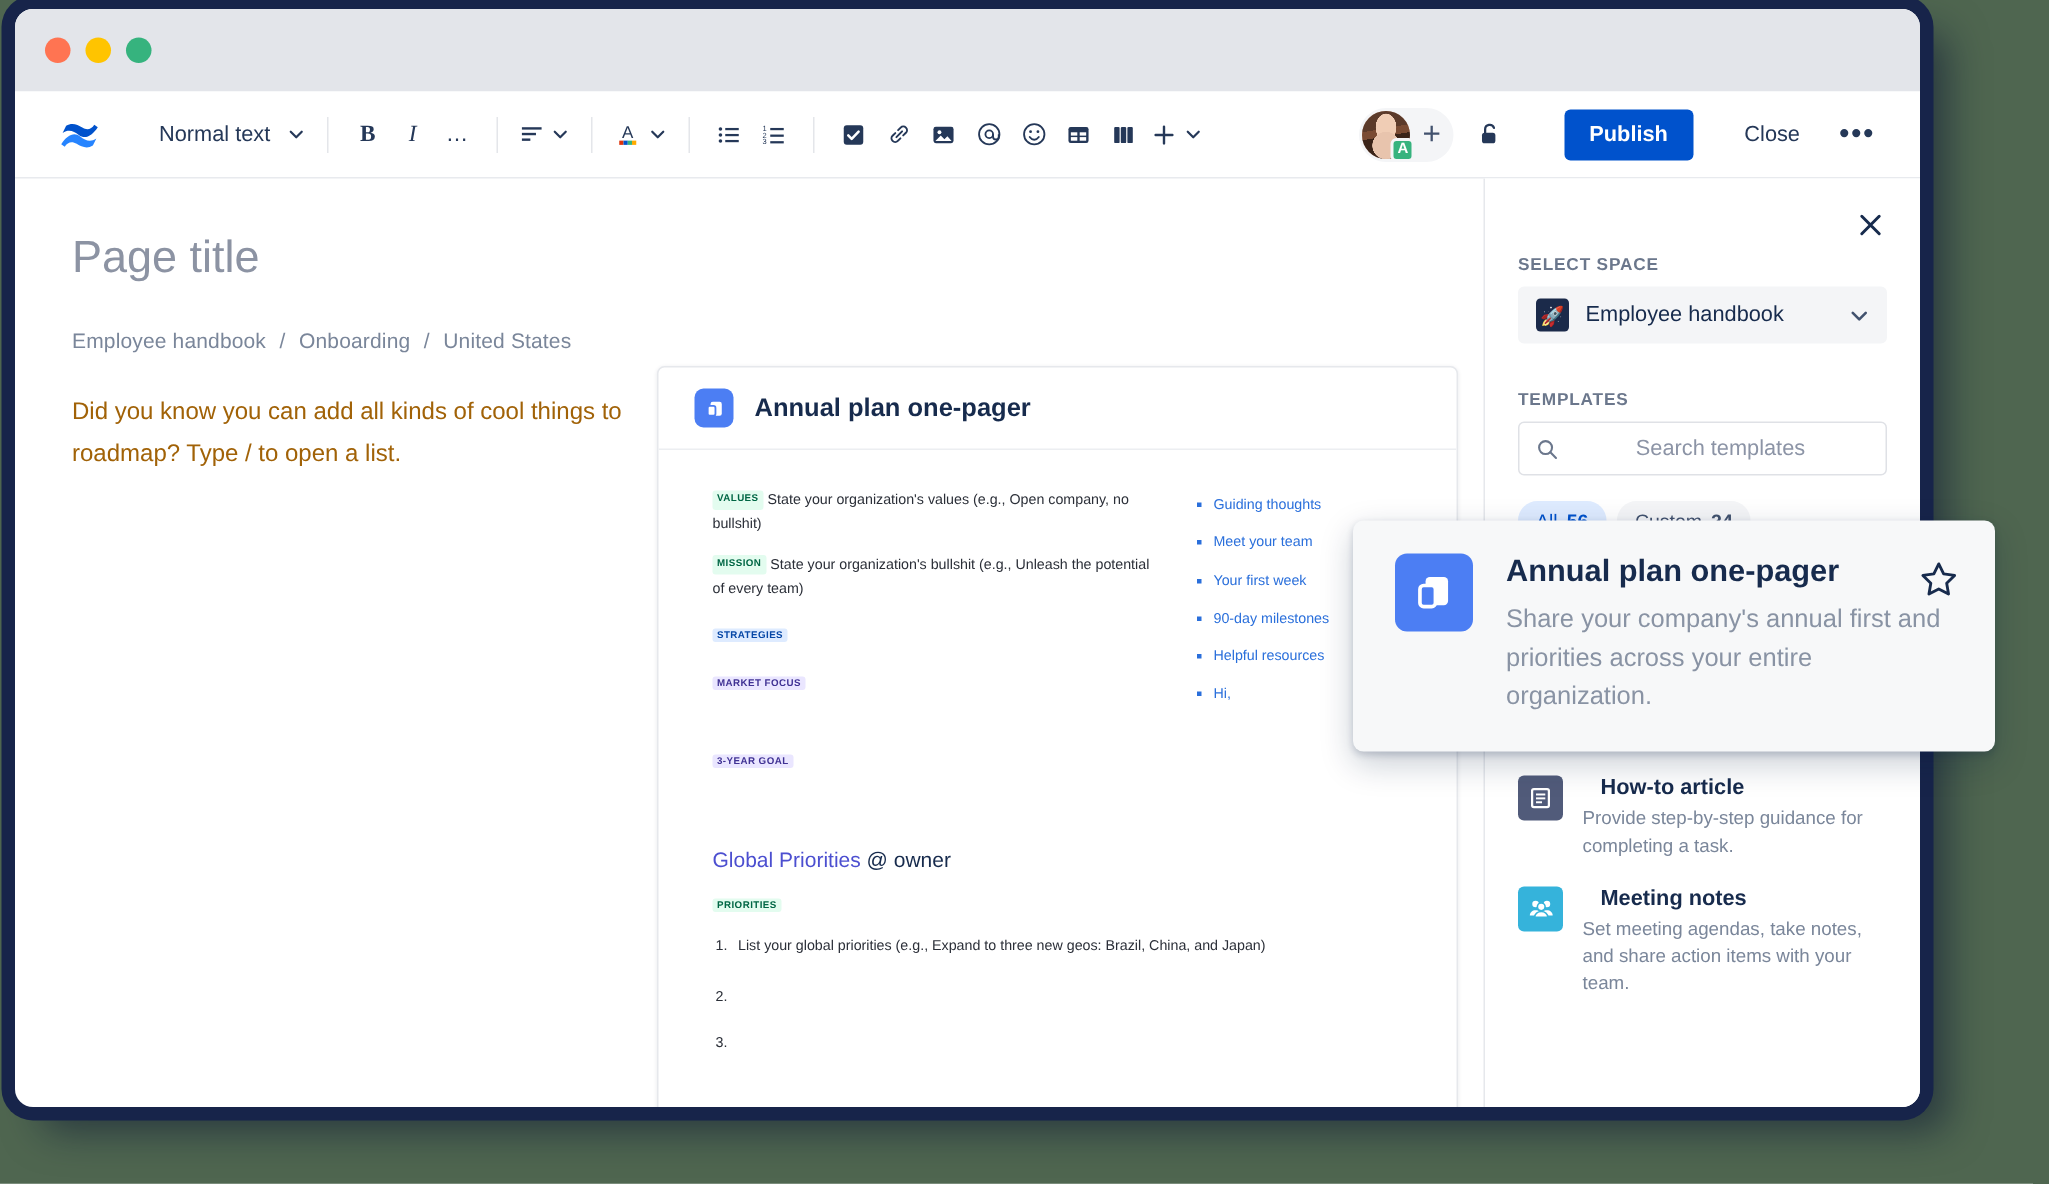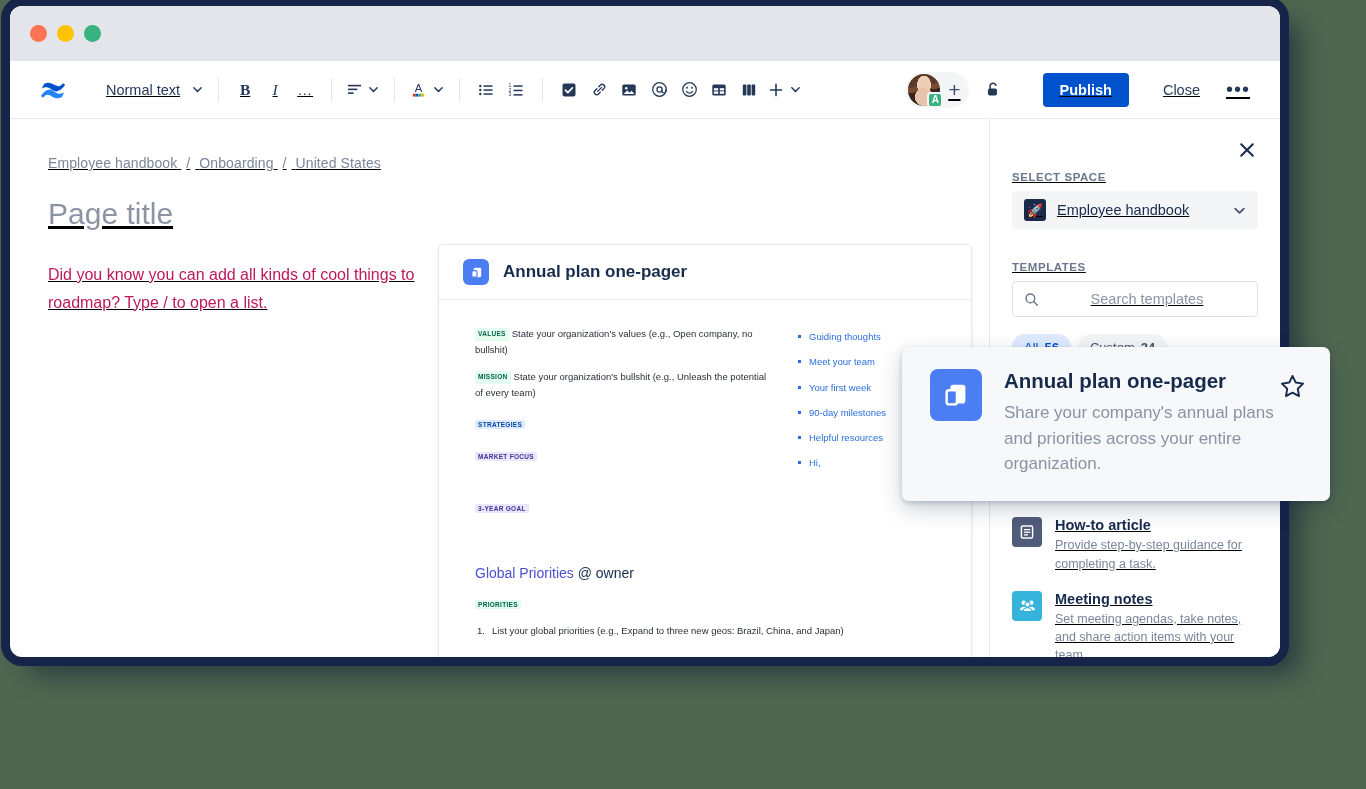--- a/index.html
+++ b/index.html
@@ -7,26 +7,25 @@
     width: 1366px; height: 789px;
     background: #4f6650;
     font-family: "Liberation Sans", sans-serif;
     overflow: hidden;
   }
 
   
   #app-window {
     position: absolute;
     left: 10px; top: 6px;
-    width: 1270px; height: 651px;
+    width: 1270px; height: 732px;
     background: #ffffff;
     border-radius: 12px;
     overflow: hidden;
     box-shadow: 0 0 0 9px #17244a, 18px 16px 26px rgba(10,20,50,0.55);
-    text-decoration: underline;
   }
 
   
   #titlebar {
     height: 55px;
     background: #e3e5ea;
     display: flex; align-items: center;
     padding-left: 20px;
     gap: 10px;
   }
@@ -113,21 +112,21 @@
   
   #editor-col {
     flex: 1;
     padding: 36px 0 0 38px;
     overflow: hidden;
     position: relative;
   }
   #breadcrumb { font-size: 14px; color: #7a869a; margin-bottom: 26px; letter-spacing: 0.1px;}
   #breadcrumb .sep { margin: 0 5px; }
   #page-title { font-size: 30px; color: #8c93a3; font-weight: 400; margin-bottom: 30px; }
-  #placeholder-text { font-size: 16px; color: #be185d; line-height: 1.72; max-width: 395px; }
+  #placeholder-text { font-size: 16px; color: #a16207; line-height: 1.72; max-width: 395px; }
 
   
   #preview-card {
     position: absolute;
     left: 428px; top: 125px;
     width: 534px; height: 645px;
     background: #ffffff;
     border: 1px solid #e6e8ec;
     border-radius: 5px;
     box-shadow: 0 1px 3px rgba(9,30,66,0.10);
@@ -250,21 +249,21 @@
   .chip .cnt { font-weight: bold; }
   .chip.active { background: #deebff; color: #0052cc; }
   .chip.active .cnt { color: #0052cc; }
 
   #tpl-list { margin-top: 14px; }
   .tpl-item { display: flex; gap: 13px; margin-bottom: 18px; cursor: pointer; }
   .tpl-ico {
     width: 30px; height: 30px; border-radius: 4px; flex: 0 0 30px;
     display: flex; align-items: center; justify-content: center;
   }
-  .tpl-name { font-size: 14.5px; font-weight: bold; color: #172b4d; margin-bottom: 3px; }
+  .tpl-name { font-size: 14.5px; font-weight: bold; color: #172b4d; margin-bottom: 3px; margin-left: 12px; }
   .tpl-desc { font-size: 12.5px; color: #7a869a; line-height: 1.45; }
 
   
   #tooltip-card {
     position: absolute;
     left: 902px; top: 347px;
     width: 428px; min-height: 144px;
     background: #f7f8f9;
     border-radius: 7px;
     box-shadow: 0 8px 22px rgba(9,30,66,0.22), 0 2px 5px rgba(9,30,66,0.18);
@@ -452,29 +451,29 @@
     </div>
 
     <button class="publish-btn">Publish</button>
     <button class="close-btn">Close</button>
     <div class="more-btn">•••</div>
   </div>
 
   <div id="body-area">
 
     <div id="editor-col">
+      <div id="page-title">Page title</div>
+
       <div id="breadcrumb">
         <span>Employee handbook</span>
         <span class="sep">/</span>
         <span>Onboarding</span>
         <span class="sep">/</span>
         <span>United States</span>
       </div>
-
-      <div id="page-title">Page title</div>
       <div id="placeholder-text">Did you know you can add all kinds of cool things to roadmap? Type / to open a list.</div>
 
       <div id="preview-card">
         <div id="preview-head">
           <div class="tpl-sq">
             <svg width="15" height="15" viewBox="0 0 16 16">
               <rect x="5" y="3" width="8" height="10" rx="1.6" fill="#fff"></rect>
               <rect x="3" y="6" width="5.5" height="7" rx="1.4" fill="#fff" stroke="#4c7ef3" stroke-width="1.3"></rect>
             </svg>
           </div>
@@ -641,20 +640,20 @@
 
 <div id="tooltip-card">
   <div id="tooltip-icon">
     <svg width="30" height="30" viewBox="0 0 32 32">
       <rect x="10" y="5" width="16" height="20" rx="3" fill="#fff"></rect>
       <rect x="6" y="11" width="11" height="15" rx="2.6" fill="#4c7ef3" stroke="#fff" stroke-width="2.6"></rect>
     </svg>
   </div>
   <div style="flex:1;">
     <div id="tooltip-title">Annual plan one-pager</div>
-    <div id="tooltip-desc">Share your company's annual plans and priorities across your entire organization.</div>
+    <div id="tooltip-desc">Share your company's annual first and priorities across your entire organization.</div>
   </div>
   <div id="tooltip-star">
     <svg width="27" height="27" viewBox="0 0 24 24">
       <path d="M12 2.6l2.9 5.9 6.5.95-4.7 4.6 1.1 6.45L12 17.45 6.2 20.5l1.1-6.45-4.7-4.6 6.5-.95z" fill="none" stroke="#172b4d" stroke-width="1.7" stroke-linejoin="round"></path>
     </svg>
   </div>
 </div>
 
 </body></html>

